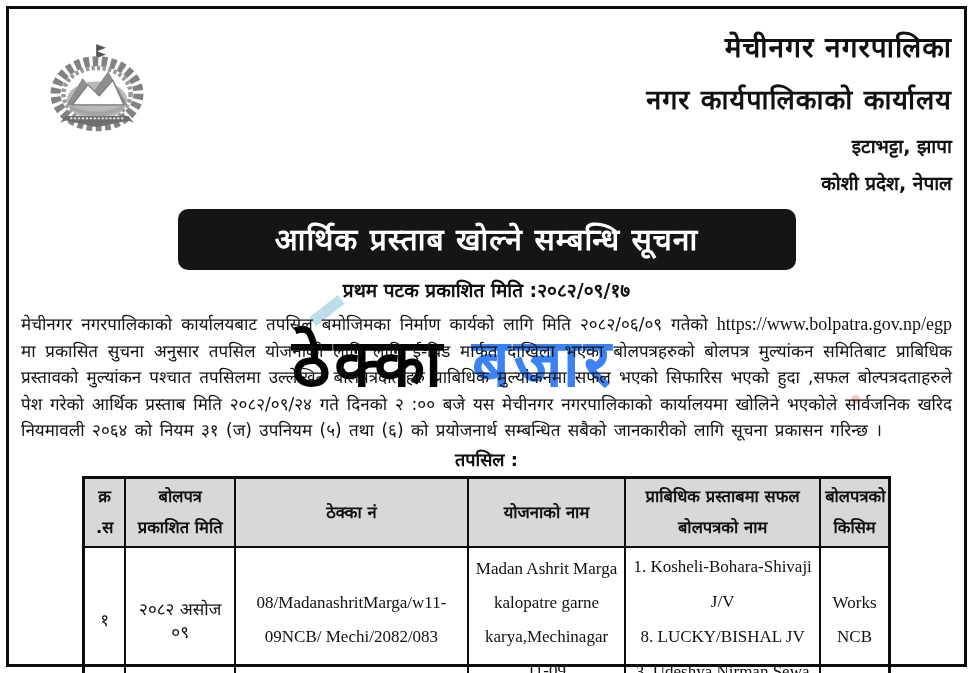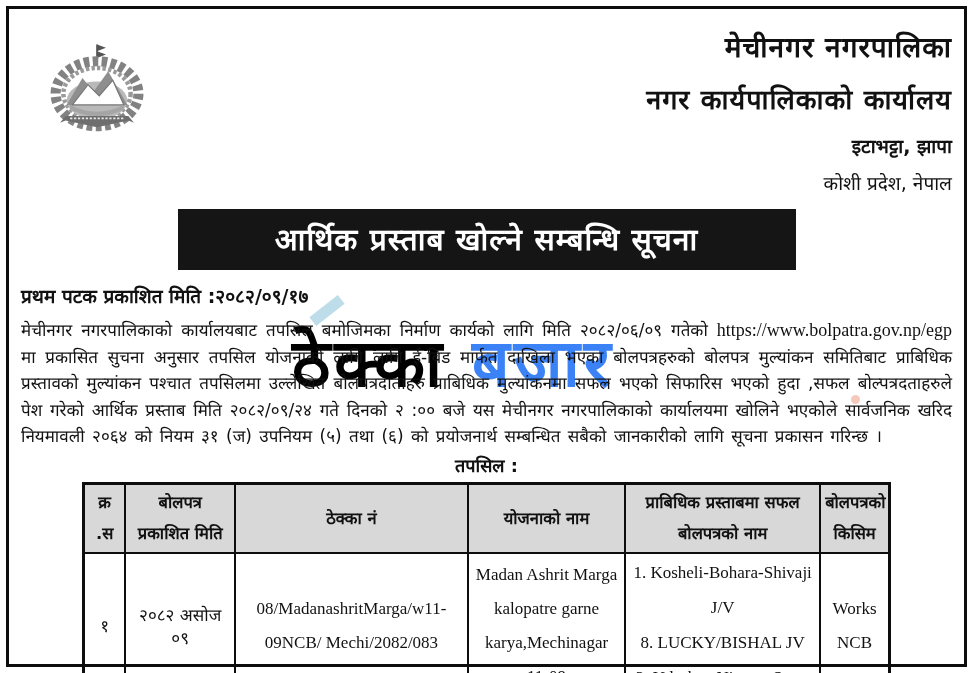--- a/index.html
+++ b/index.html
@@ -32,30 +32,30 @@
   }
 
   .content { position:relative; z-index:1; }
 
   .emblem { position:absolute; left:20px; top:8px; width:112px; height:112px; }
 
   .hdr { text-align:right; }
   .hdr-muni   { font-size:28px; font-weight:bold; letter-spacing:1px; padding-top:4px; }
   .hdr-office { font-size:27px; font-weight:bold; letter-spacing:1px; margin-top:15px; }
   .hdr-addr   { font-size:19px; font-weight:bold; margin-top:16px; }
-  .hdr-prov   { font-size:19px; font-weight:normal; margin-top:11px; }
+  .hdr-prov   { font-size:19px; font-weight:bold; margin-top:11px; }
 
   .banner {
     width:618px; margin:13px auto 0 auto;
     background:#151515; color:#ffffff;
     text-align:center; font-size:30px; font-weight:bold;
-    padding:9px 0 11px 0; letter-spacing:1px;
+    padding:9px 0 11px 0; letter-spacing:1px;border-radius:10px;
   }
 
-  .pub-date { text-align:left; font-size:19px; font-weight:bold; margin-top:13px; }
+  .pub-date { text-align:center; font-size:19px; font-weight:bold; margin-top:7px; }
 
   .body-par {
     margin-top:8px; font-size:17px; line-height:26.5px;
     text-align:justify; word-spacing:2px;
   }
   .url { font-family:"Liberation Serif", serif; font-size:18px; }
 
   .schedule-label { text-align:center; font-size:18px; font-weight:bold; margin-top:3px; }
 
   table.notice-table {

